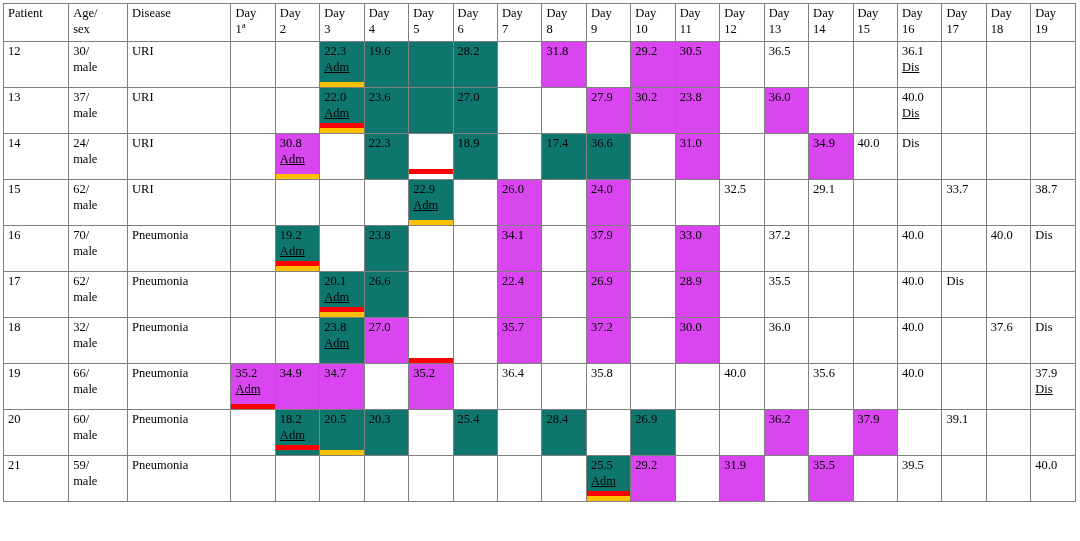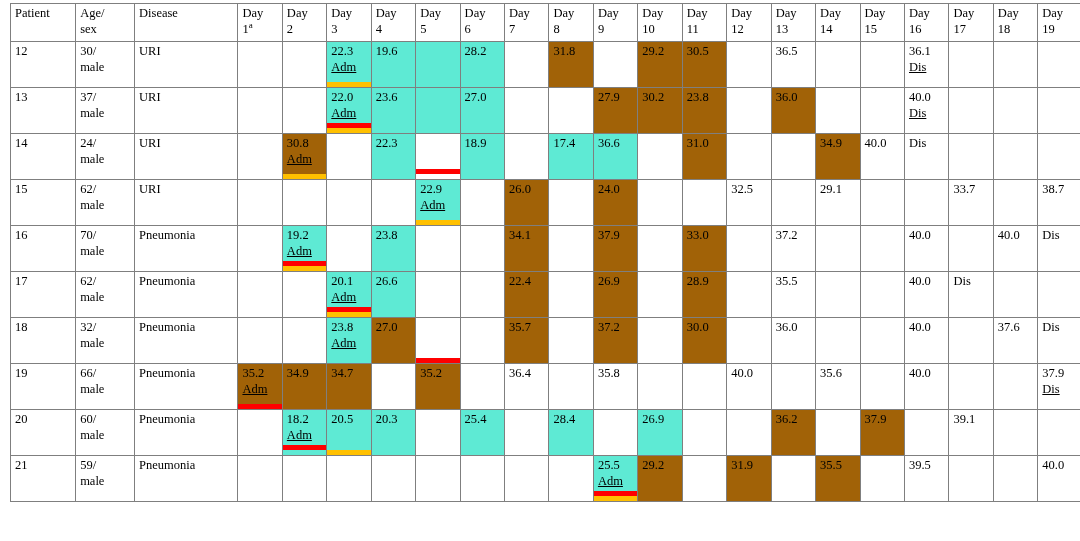--- a/index.html
+++ b/index.html
@@ -1,30 +1,30 @@
 <!DOCTYPE html>
 <html><head>
 <meta charset="utf-8">
 <style>
   html,body{margin:0;padding:0;background:#ffffff;}
   body{width:1080px;height:541px;font-family:"Liberation Serif",serif;color:#000;}
-  #tablewrap{padding:3px 2px 0 3px;box-sizing:border-box;margin-left:7px;}
+  #tablewrap{padding:3px 2px 0 3px;box-sizing:border-box;}
   table{border-collapse:collapse;table-layout:fixed;width:1073px;}
   col.c-patient{width:63px}
   col.c-age{width:57px}
   col.c-dis{width:100px}
   col.c-day{width:43px}
   th,td{border:1px solid #7f7f7f;vertical-align:top;padding:2px 3px 0 4px;
         font-size:12.5px;line-height:15.5px;height:44px;box-sizing:border-box;
         overflow:hidden;position:relative;background-clip:padding-box;}
   thead th{height:38px;text-align:left;font-weight:normal;background:#fff;}
   thead th .l2{display:block;}
   td.num{text-align:left;}
-  td.fill-peach{background:#5eead4;}
-  td.fill-blue{background:#a16207;}
+  td.fill-peach{background:#0f766e;}
+  td.fill-blue{background:#d946ef;}
   td.fill-none{background:#ffffff;}
   .val{display:block;}
   .tag{display:block;text-decoration:underline;}
   .bar{position:absolute;left:-1px;right:-1px;height:5px;}
   .bar.red{background:#ff0000;}
   .bar.yellow{background:#ffc000;}
   .bar.b-low{bottom:0px;}
   .bar.b-high{bottom:5px;}
   .bar.b-only{bottom:0px;}
   sup{font-size:9px;line-height:0;vertical-align:super;}

